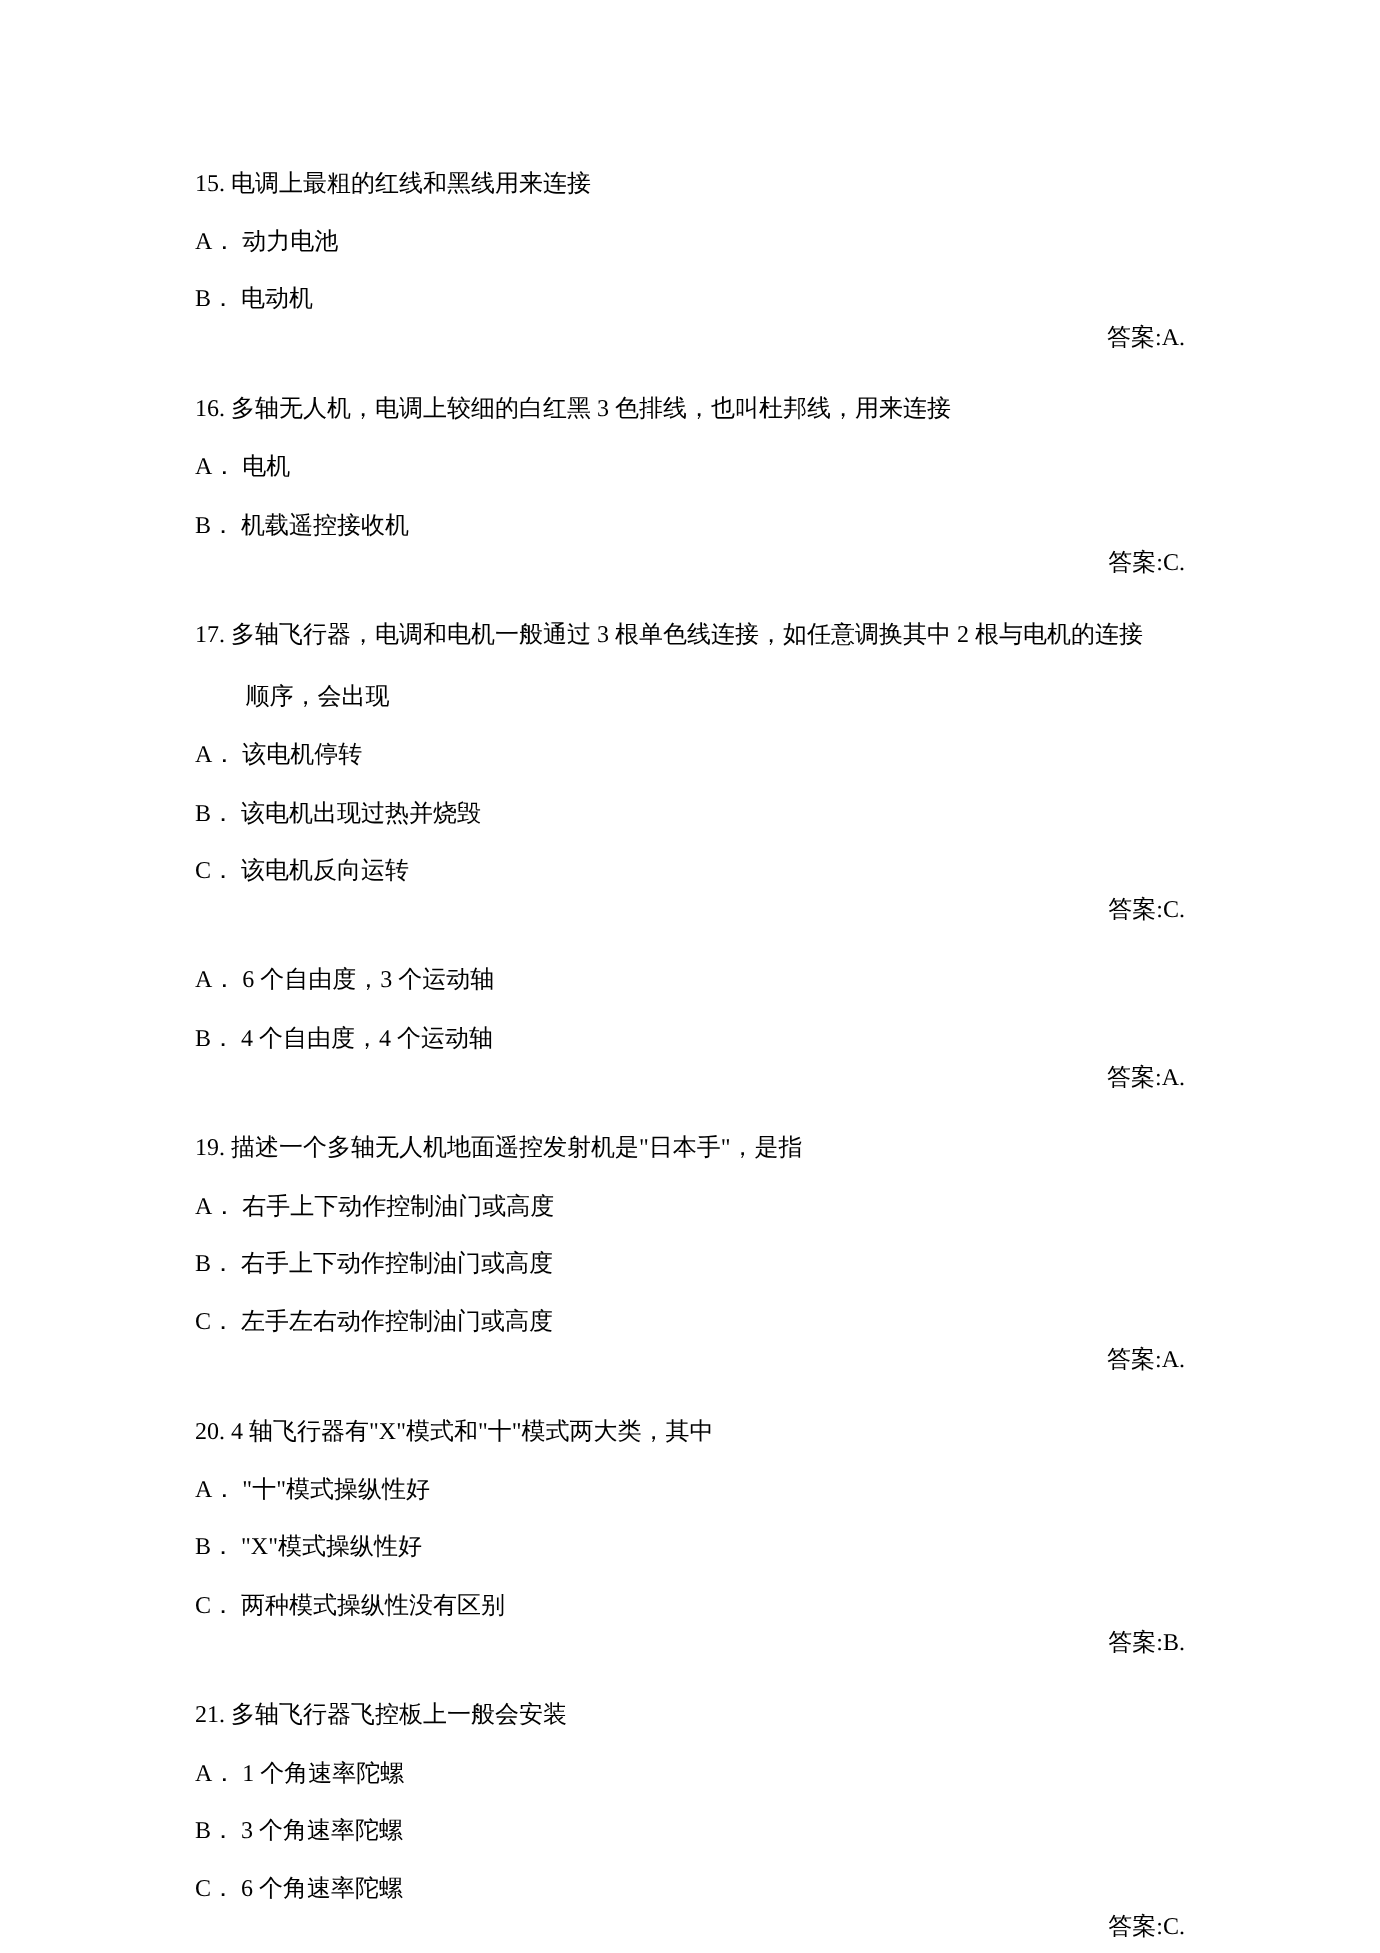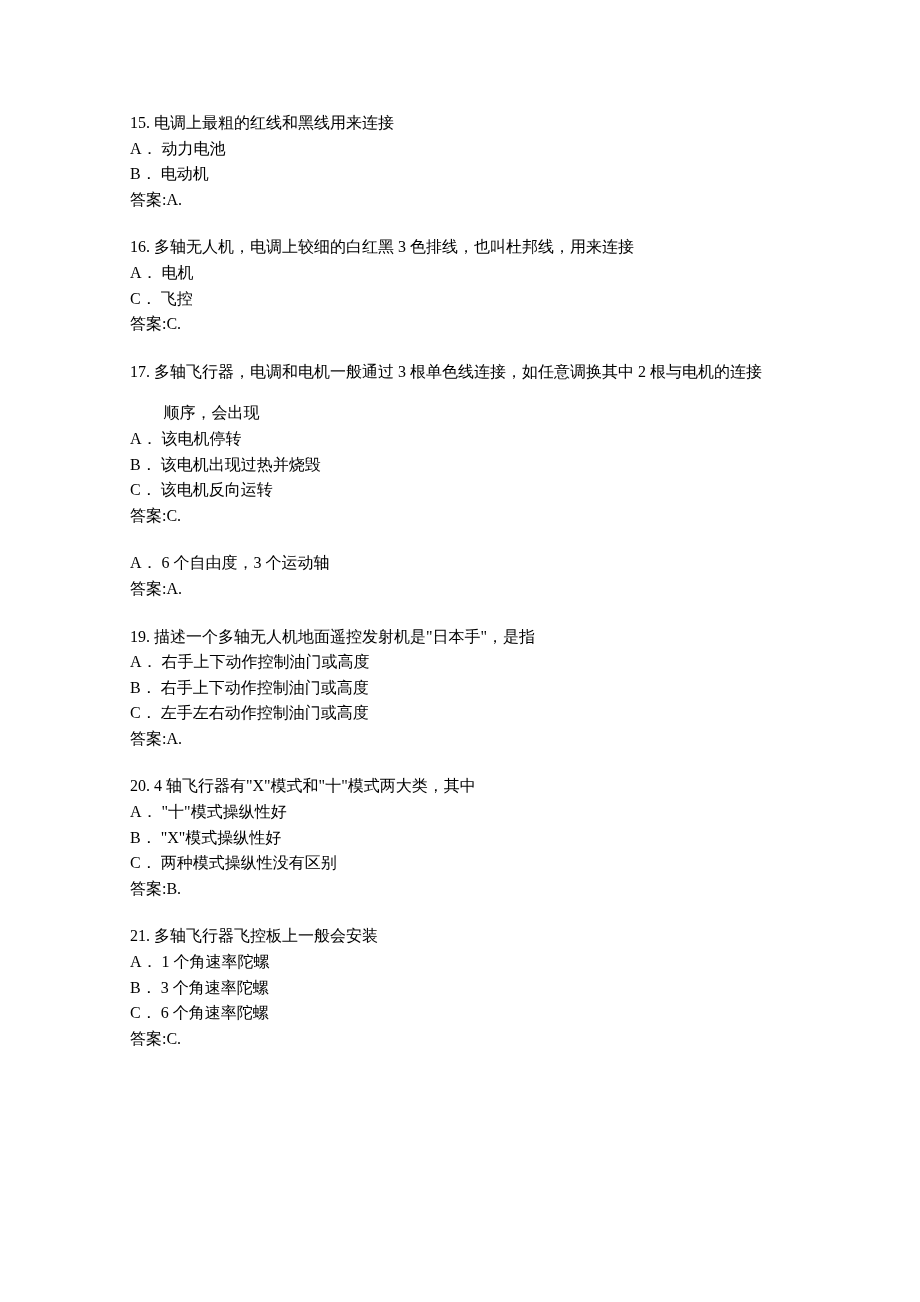--- a/index.html
+++ b/index.html
@@ -23,55 +23,58 @@
   .q-line {
     display: block;
   }
   .q-text-cont {
     padding-left: 2.1em;
     display: block;
     margin-top: 16px;
   }
   .opt-line {
     display: block;
+    margin-top: 13px;
   }
   .ans-line {
     display: block;
+    text-align: right;
   }
 </style>
 </head>
 <body>
 
 <div class="page">
 
   <div class="question">
     <span class="q-line"><span>15.</span> <span>电调上最粗的红线和黑线用来连接</span></span>
     <span class="opt-line"><span>A．</span> <span>动力电池</span></span>
     <span class="opt-line"><span>B．</span> <span>电动机</span></span>
     <span class="ans-line">答案:A.</span>
   </div>
 
   <div class="question">
     <span class="q-line"><span>16.</span> <span>多轴无人机，电调上较细的白红黑 3 色排线，也叫杜邦线，用来连接</span></span>
     <span class="opt-line"><span>A．</span> <span>电机</span></span>
-    <span class="opt-line"><span>C．</span> <span>飞控</span></span>
+    <span class="opt-line"><span>B．</span> <span>机载遥控接收机</span></span>
     <span class="ans-line">答案:C.</span>
   </div>
 
   <div class="question">
     <span class="q-line"><span>17.</span> <span>多轴飞行器，电调和电机一般通过 3 根单色线连接，如任意调换其中 2 根与电机的连接</span></span>
     <span class="q-text-cont">顺序，会出现</span>
     <span class="opt-line"><span>A．</span> <span>该电机停转</span></span>
     <span class="opt-line"><span>B．</span> <span>该电机出现过热并烧毁</span></span>
     <span class="opt-line"><span>C．</span> <span>该电机反向运转</span></span>
     <span class="ans-line">答案:C.</span>
   </div>
 
   <div class="question">
     <span class="opt-line"><span>A．</span> <span>6 个自由度，3 个运动轴</span></span>
+    <span class="opt-line"><span>B．</span> <span>4 个自由度，4 个运动轴</span></span>
     <span class="ans-line">答案:A.</span>
   </div>
 
   <div class="question">
     <span class="q-line"><span>19.</span> <span>描述一个多轴无人机地面遥控发射机是"日本手"，是指</span></span>
     <span class="opt-line"><span>A．</span> <span>右手上下动作控制油门或高度</span></span>
     <span class="opt-line"><span>B．</span> <span>右手上下动作控制油门或高度</span></span>
     <span class="opt-line"><span>C．</span> <span>左手左右动作控制油门或高度</span></span>
     <span class="ans-line">答案:A.</span>
   </div>

